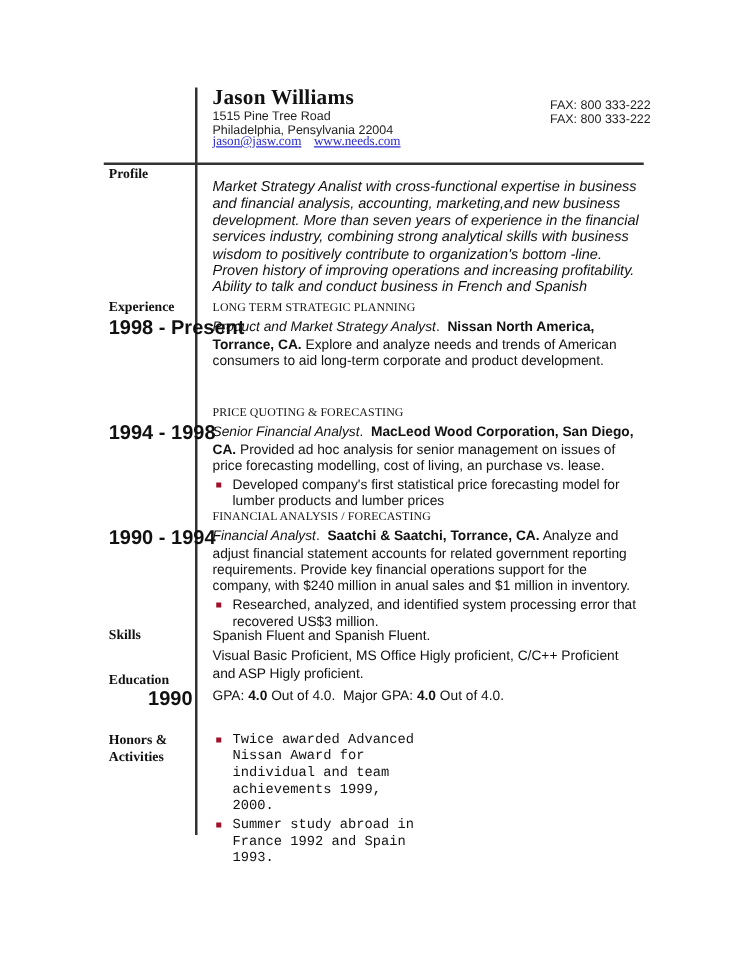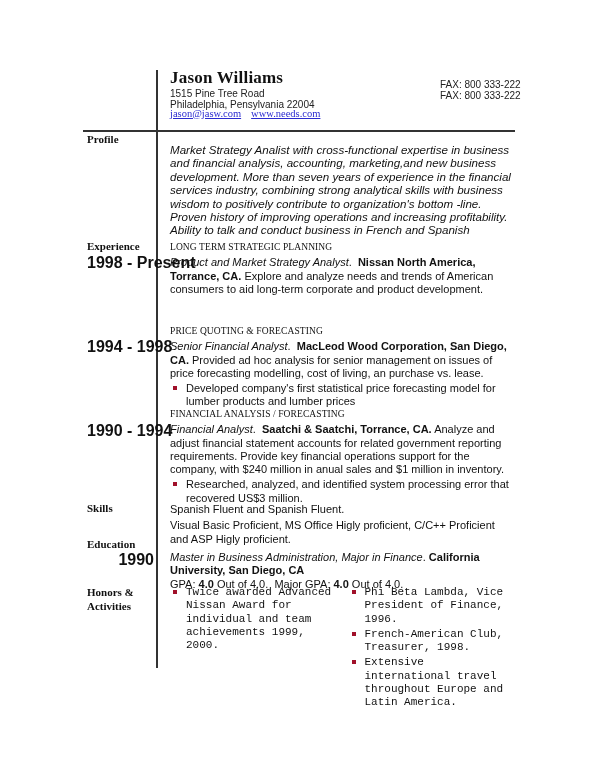--- a/index.html
+++ b/index.html
@@ -82,42 +82,33 @@
 <div class="abs sec" style="top:502px">Skills</div>
 <div class="abs body" style="top:503px">
   <div>Spanish Fluent and Spanish Fluent.</div>
   <div style="margin-top:3px">Visual Basic Proficient, MS Office Higly proficient, C/C++ Proficient and ASP Higly proficient.</div>
 </div>
 
 <div class="abs sec" style="top:538px">Education</div>
 <div class="abs date" style="top:551px; left:87px; right:auto; width:67px;">1990</div>
 <div class="abs body" style="top:551px">
   <div>
-    <span class="bi">Master in Business Administration, Major in Finance</span><span>. </span><span class="b">California University, San Diego, CA</span>
-  </div>
-  <div>
     <span>GPA:</span>
     <span class="b">4.0</span>
     <span>Out of 4.0.</span>&nbsp;
     <span>Major GPA:</span>
     <span class="b">4.0</span>
     <span>Out of 4.0.</span>
   </div>
 </div>
 
 <div class="abs sec" style="top:585px; line-height:14px">
   <div>Honors &amp;</div>
   <div>Activities</div>
 </div>
 <div class="abs body cols" style="top:584px">
   <div>
     <ul class="bul">
       <li>Twice awarded Advanced Nissan Award for individual and team achievements 1999, 2000.</li>
-    </ul>
-  </div>
-  <div>
-    <ul class="bul">
-      <li>Phi Beta Lambda, Vice President of Finance, 1996.</li>
-      <li>French-American Club, Treasurer, 1998.</li>
-      <li>Extensive international travel throughout Europe and Latin America.</li>
+      <li>Summer study  abroad in France 1992 and Spain 1993.</li>
     </ul>
   </div>
 </div>
 
 </body></html>

